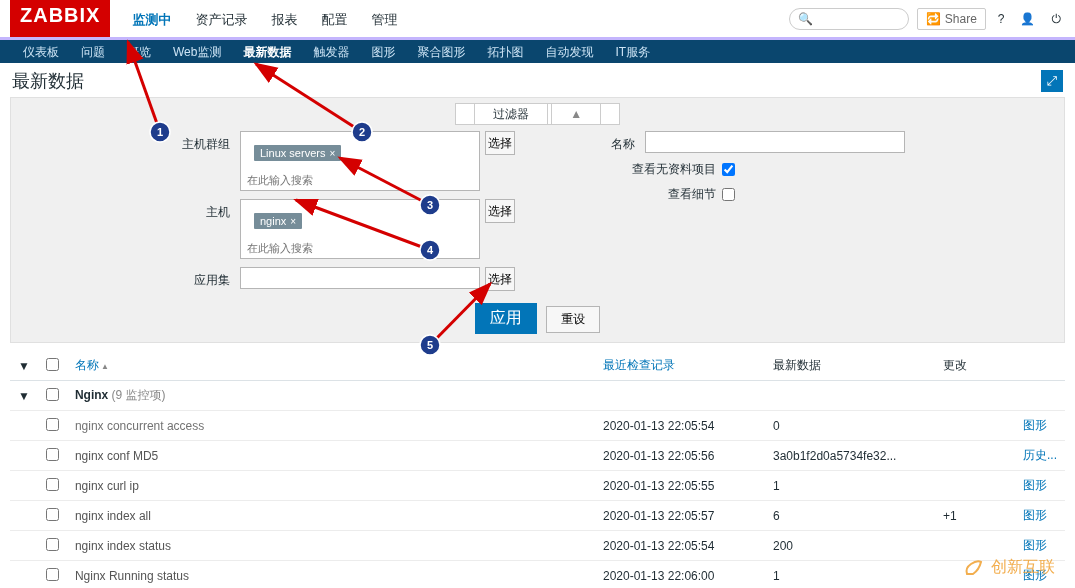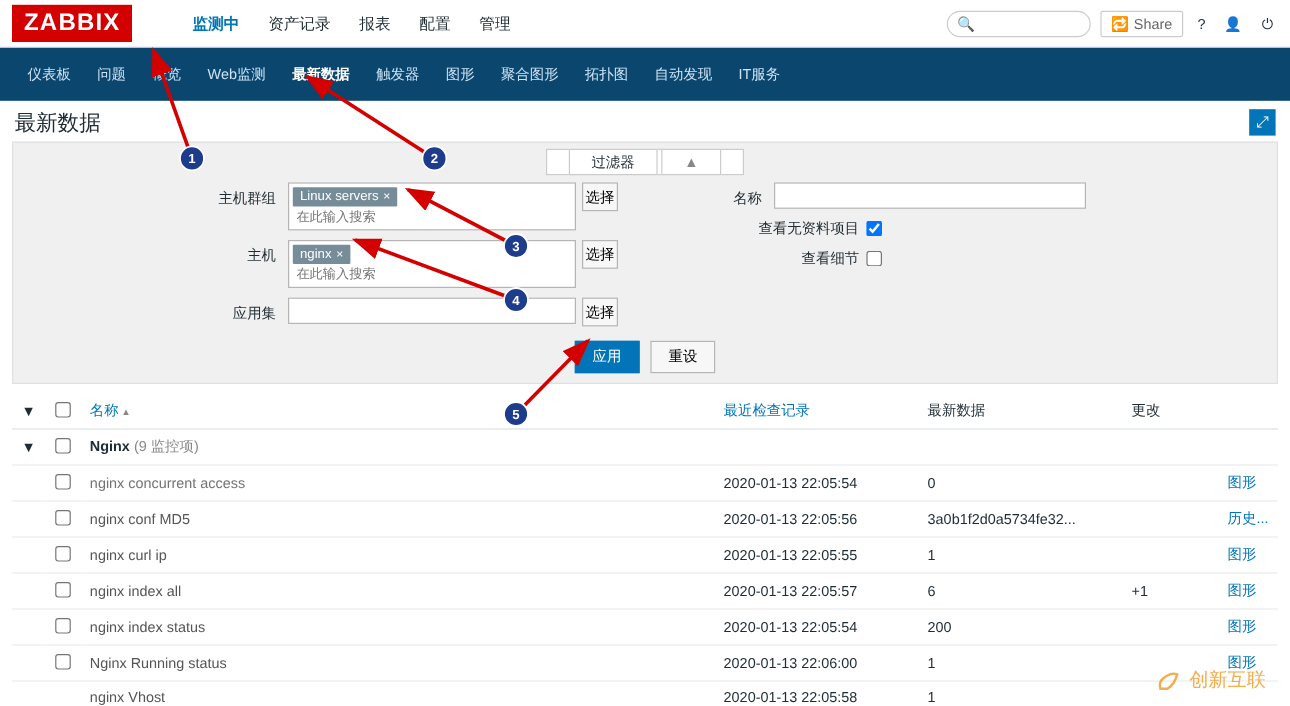--- a/index.html
+++ b/index.html
@@ -1,48 +1,48 @@
 <!DOCTYPE html>
 <html><head>
   <meta charset="utf-8">
   <style>
     * { margin: 0; padding: 0; box-sizing: border-box; font-family: Arial, "Microsoft YaHei", sans-serif; }
     body { font-size: 12px; color: #1f2c33; background: #fff; width: 1075px; }
-    .top-nav { height: 40px; display: flex; align-items: center; padding: 0 10px; border-bottom: 1px solid #c4b5fd; position: relative; gap: 28px; }
+    .top-nav { height: 40px; display: flex; padding: 0 10px; border-bottom: 3px solid #c4b5fd; position: relative; }
     .logo { background: #d40000; color: #fff; font-size: 20px; font-weight: bold; padding: 4px 10px; letter-spacing: 1px; }
     .top-links { display: flex; margin-left: 10px; }
     .top-links a { color: #1f2c33; text-decoration: none; padding: 0 12px; font-size: 13px; line-height: 40px; }
     .top-links a.active { color: #0275b8; font-weight: bold; }
     .top-right { margin-left: auto; display: flex; align-items: center; gap: 8px; }
     .search-oval { border: 1px solid #ccc; border-radius: 12px; padding: 3px 8px; width: 120px; display: flex; align-items: center; color: #aaa; }
     .share-btn { border: 1px solid #ccc; padding: 3px 8px; border-radius: 2px; color: #666; cursor: pointer; display: flex; align-items: center; gap: 4px; font-size: 12px; }
     .icon-btn { color: #1f2c33; cursor: pointer; padding: 4px; }
-    .sub-nav { background: #0a466e; height: 44px; display: flex; align-items: center; padding: 0 12px; }
+    .sub-nav { background: #0a466e; height: 23px; display: flex; align-items: center; padding: 0 12px; }
     .sub-nav a { color: #cde4f5; text-decoration: none; padding: 0 11px; font-size: 12px; line-height: 32px; }
     .sub-nav a.active { color: #fff; font-weight: bold; }
     .page-header { display: flex; align-items: center; justify-content: space-between; padding: 6px 12px 4px 12px; }
     .page-header h1 { font-size: 18px; font-weight: normal; color: #1f2c33; }
     .expand-btn { background: #0275b8; color: #fff; width: 22px; height: 22px; display: flex; align-items: center; justify-content: center; cursor: pointer; font-size: 13px; }
     .filter-panel { background: #f0f0f0; border: 1px solid #e0e0e0; padding: 8px 12px; margin: 0 10px; }
     .filter-toggle { text-align: center; margin-bottom: 8px;}
     .filter-toggle span { background: #fff; border: 1px solid #ccc; padding: 3px 18px; cursor: pointer; font-size: 12px; }
     .filter-grid { display: flex; gap: 30px; justify-content: center; }
     .filter-col { }
     .filter-row { display: flex; align-items: flex-start; margin-bottom: 8px; justify-content: center; }
     .filter-label { width: 70px; text-align: right; padding-right: 10px; padding-top: 5px; font-size: 12px; }
     .tag-input { border: 1px solid #b5b5b5; background: #fff; width: 240px; padding: 2px; }
-    .tag { background: #768d99; color: #fff; padding: 2px 6px; font-size: 11px; display: inline-flex; align-items: center; gap: 4px; border-radius: 1px; margin: 1px; }
+    .tag { background: #768d99; color: #fff; padding: 2px 6px; font-size: 11px; display: inline-flex; align-items: center; gap: 4px; border-radius: 1px; margin: 11px; }
     .tag-close { cursor: pointer; font-size: 10px; }
     .placeholder-input { border: none; outline: none; width: 100%; padding: 2px 4px; color: #999; font-size: 11px; }
     .select-btn { border: 1px solid #b5b5b5; background: #f7f7f7; padding: 3px 2px; margin-left: 5px; cursor: pointer; font-size: 12px; height: 24px;}
     .name-input { border: 1px solid #b5b5b5; background: #fff; width: 260px; padding: 3px; height: 22px; }
     .chk-row { display: flex; align-items: center; margin-bottom: 8px; }
     .chk-row label { margin-right: 6px; font-size: 12px; }
     .filter-actions { text-align: center; margin-top: 4px; }
-    .btn-apply { background: #0275b8; color: #fff; border: 1px solid #0275b8; padding: 4px 14px; cursor: pointer; font-size: 12px; }
+    .btn-apply { background: #0275b8; color: #fff; border: 1px solid #0275b8; padding: 4px 14px; cursor: pointer; font-size: 16px; }
     .btn-reset { background: #f7f7f7; border: 1px solid #b5b5b5; padding: 4px 14px; cursor: pointer; font-size: 12px; margin-left: 6px; }
     .data-table { width: calc(100% - 20px); margin: 8px 10px; border-collapse: collapse; }
     .data-table th { text-align: left; padding: 6px 8px; border-bottom: 1px solid #dce2e6; font-weight: normal; color: #0275b8; font-size: 12px; }
     .data-table th.plain { color: #1f2c33; }
     .data-table td { padding: 6px 8px; border-bottom: 1px solid #ececec; font-size: 12px; color: #1f2c33; }
     .data-table td a, .data-table th a { color: #0275b8; text-decoration: none; cursor: pointer; }
     .col-toggle { width: 18px; color: #666; cursor: pointer;}
     .col-chk { width: 18px; }
     .group-row td { font-weight: bold; }
     .triangle { font-size: 9px; color: #888; }

